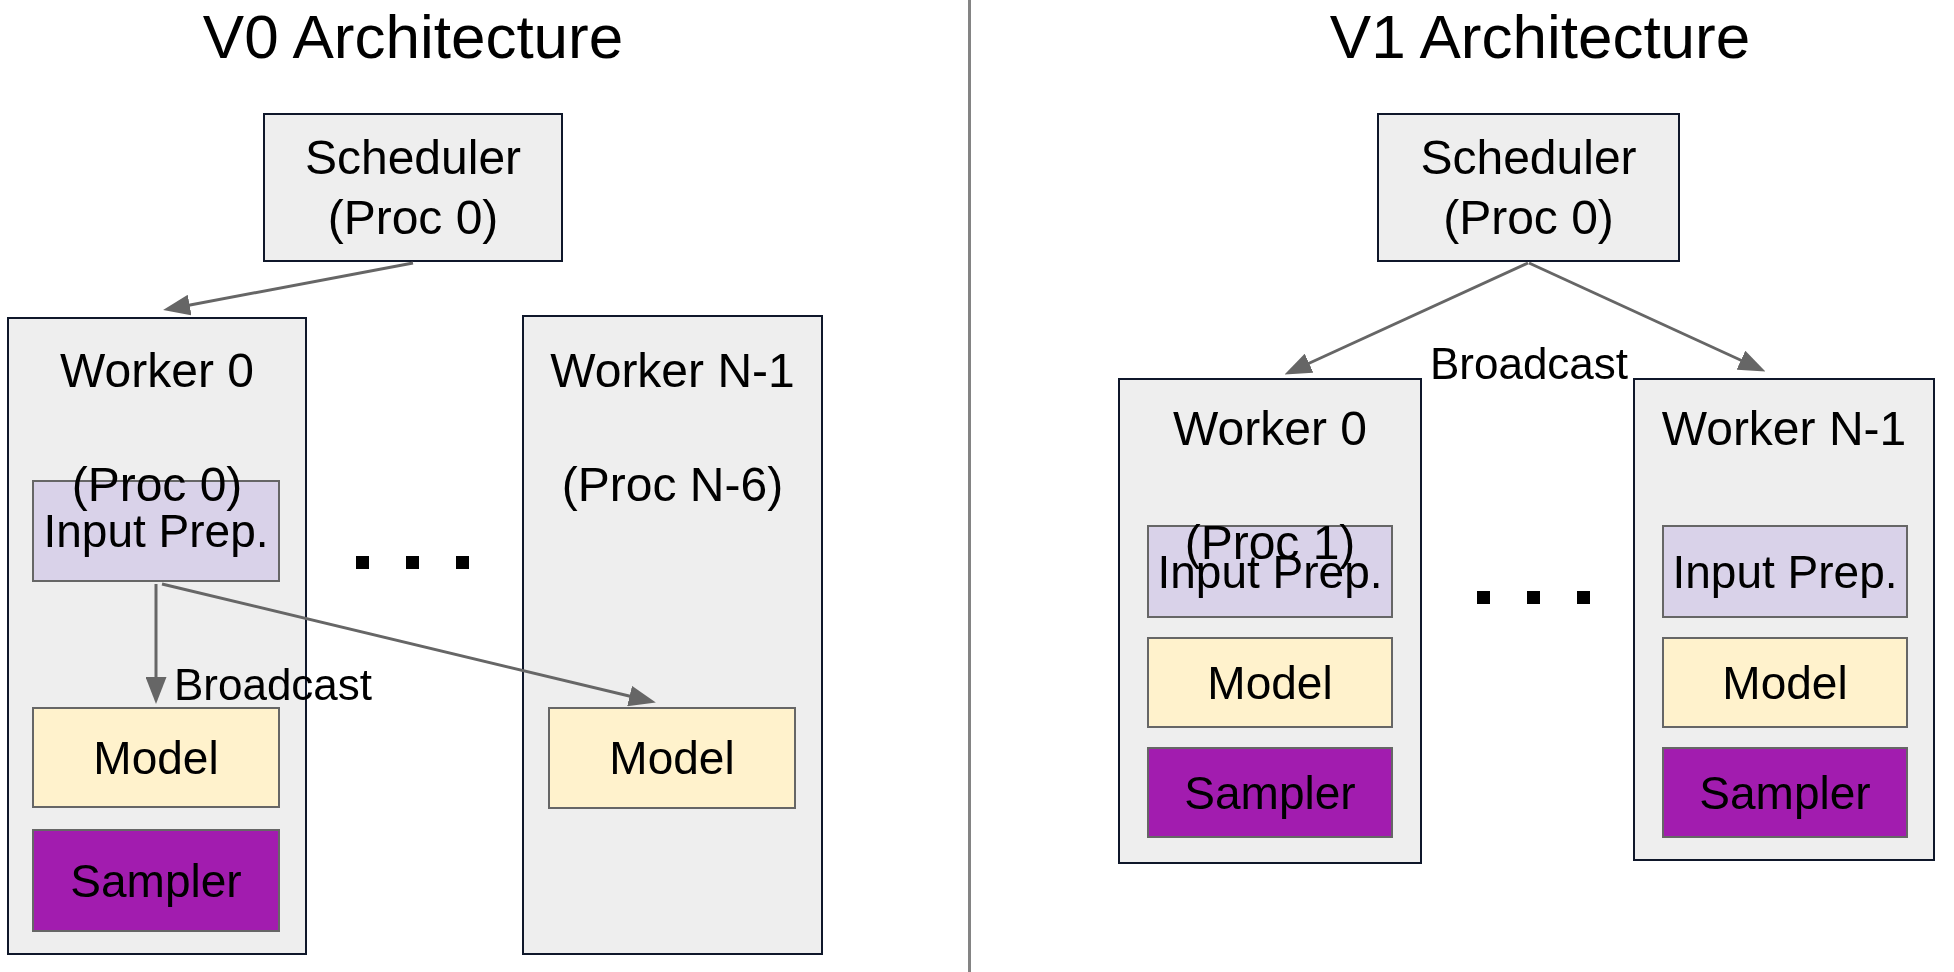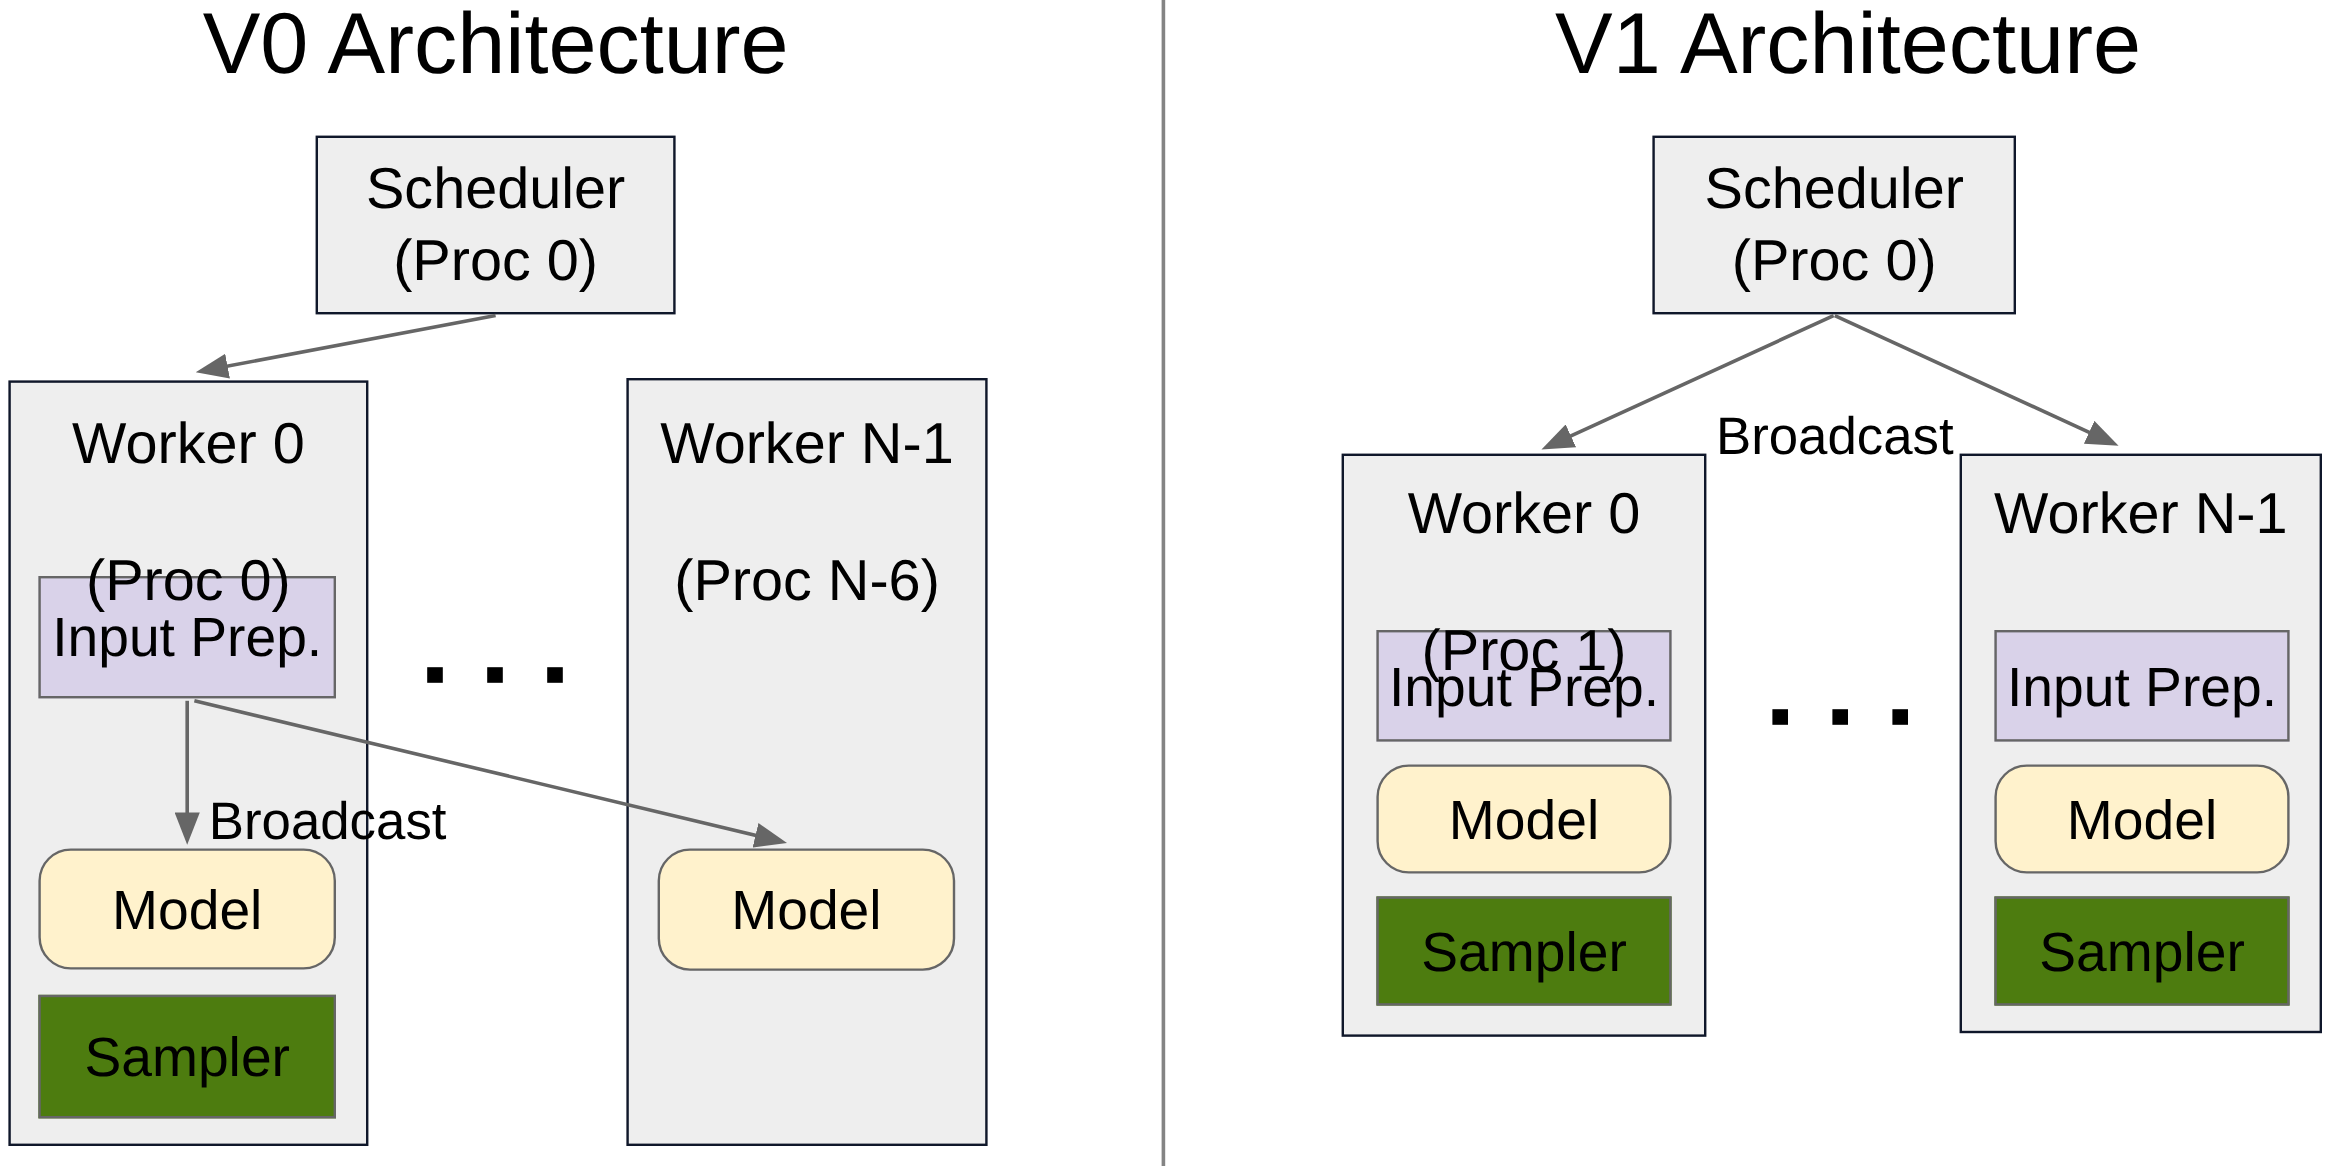--- a/index.html
+++ b/index.html
@@ -1,38 +1,38 @@
 <!DOCTYPE html>
 <html><head>
 <meta charset="utf-8">
 <style>
   html,body{margin:0;padding:0;background:#ffffff;}
   #stage{
     position:relative;width:1954px;height:972px;background:#ffffff;
     font-family:"Liberation Sans","DejaVu Sans",sans-serif;color:#000;overflow:hidden;
   }
   .panel-title{
-    position:absolute;top:0;height:76px;font-size:72px;line-height:74px;
+    position:absolute;top:0;height:76px;font-size:62px;line-height:74px;
     text-align:center;white-space:nowrap;z-index:10;
   }
   .gbox{ 
     position:absolute;background:#eeeeee;border:2px solid #0f172a;box-sizing:border-box;z-index:1;
   }
   .sched{display:flex;flex-direction:column;align-items:center;justify-content:center;
     font-size:48px;line-height:60px;text-align:center;z-index:2;}
   .wtitle{
     position:absolute;text-align:center;font-size:48px;line-height:57px;z-index:3;white-space:pre-line;
   }
   .chip{
     position:absolute;border:2px solid #666666;box-sizing:border-box;z-index:2;
     display:flex;align-items:center;justify-content:center;font-size:46px;white-space:nowrap;
   }
   .chip.purple{background:#d9d2e9;}
-  .chip.yellow{background:#fff2cc;border-radius:27px;}
-  .chip.green{background:#4d7c0f;}
+  .chip.yellow{background:#fff2cc;}
+  .chip.green{background:#a21caf;}
   .bcast{
     position:absolute;font-size:44px;line-height:48px;text-align:center;z-index:10;white-space:nowrap;margin-top:37px;
   }
   .ellipsis{position:absolute;z-index:3;display:flex;gap:37px;}
   .ellipsis .dot{width:13px;height:13px;background:#000;}
   #arrow-layer{position:absolute;left:0;top:0;width:1954px;height:972px;z-index:5;pointer-events:none;}
   .divider{position:absolute;top:0;width:3px;height:972px;background:#848484;z-index:4;}
 </style>
 </head>
 <body>

